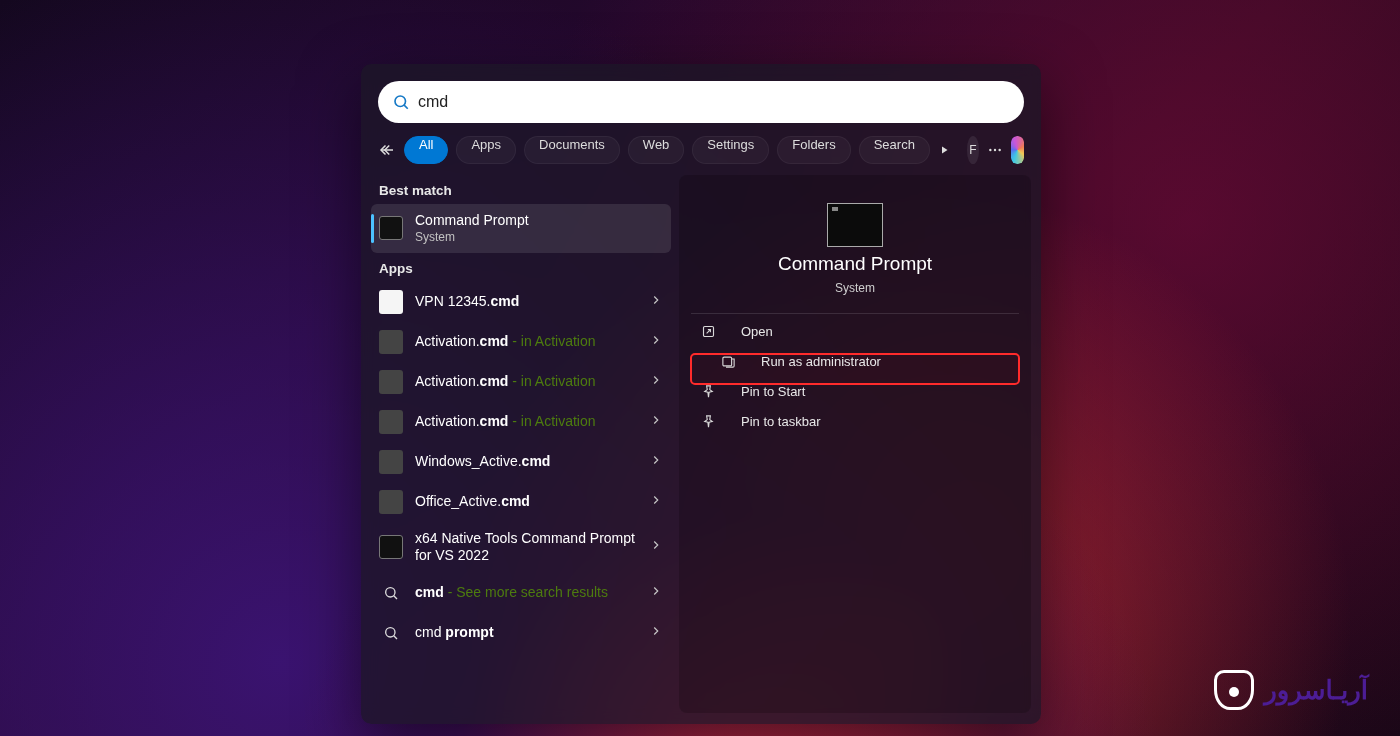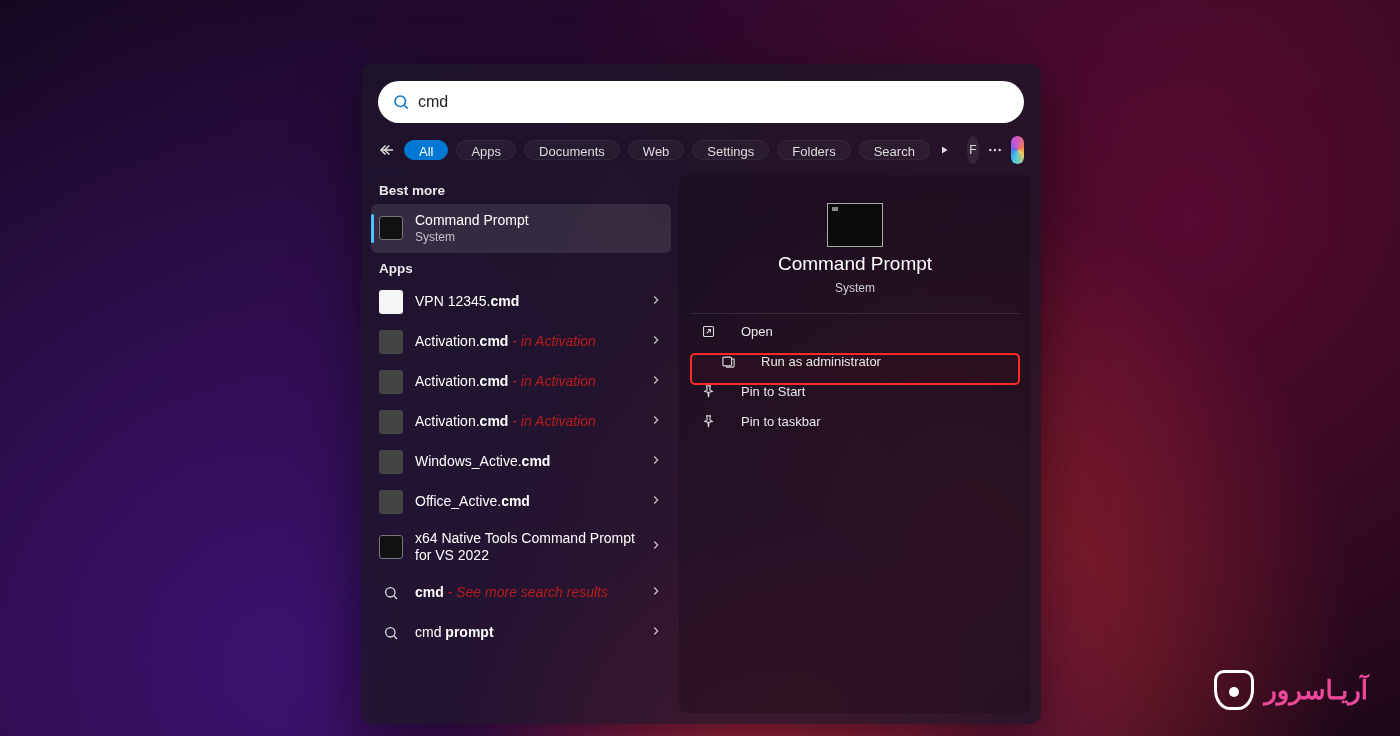--- a/index.html
+++ b/index.html
@@ -40,22 +40,22 @@
   .search-bar input {
     flex:1; border:none; outline:none; font-size:16px; color:#222; background:transparent;
     caret-color:#222;
   }
   .search-icon svg { display:block; }
 
   
   .filters { display:flex; align-items:center; gap:8px; padding:12px 17px 10px 17px; }
   .back-btn { width:30px; height:30px; display:flex; align-items:center; justify-content:center; color:#ddd; border-radius:50%; }
   .pill {
-    height:20px; padding:0 14px; border-radius:14px; background:rgba(255,255,255,0.04);
-    color:#ddd; font-size:13px; display:flex; align-items:flex-end; border:1px solid rgba(255,255,255,0.05);
+    height:28px; padding:0 14px; border-radius:14px; background:rgba(255,255,255,0.04);
+    color:#ddd; font-size:13px; display:flex; align-items:flex-start; border:1px solid rgba(255,255,255,0.05);
   }
   .pill.active { background:#0078d4; border-color:#0078d4; color:#fff; }
   .filters .spacer { flex:1; }
   .icon-btn { width:28px; height:28px; border-radius:50%; display:flex; align-items:center; justify-content:center; color:#ddd; background:rgba(255,255,255,0.05);}
   .avatar { width:28px; height:28px; border-radius:50%; background:rgba(255,255,255,0.08); color:#ddd; font-size:12px; display:flex;align-items:center;justify-content:center;}
   .copilot { width:28px; height:28px; border-radius:6px;
     background: conic-gradient(from 200deg,#3cc8e6,#5a6ef0,#c956d9,#f07a56,#f0c956,#3cc8e6);
     mask: radial-gradient(circle at 50% 50%, #000 40%, #000 70%);
   }
 
@@ -75,40 +75,40 @@
     content:""; position:absolute; left:0; top:10px; bottom:10px; width:3px; border-radius:2px; background:#4cc2ff;
   }
   .result .thumb { width:24px; height:24px; flex:0 0 24px; display:flex; align-items:center; justify-content:center; background:rgba(255,255,255,0.12); border-radius:3px;}
   .result .thumb.black { background:#111; border:1px solid #777; }
   .result .thumb.white { background:#f5f5f5; }
   .result .thumb.search { background:transparent; }
   .result .txt { flex:1; min-width:0; }
   .result .title { font-size:14px; color:#fff; line-height:1.25; }
   .result .title .hl { font-weight:600; }
   .result .sub { font-size:12px; color:#c2c2c2; line-height:1.25; }
-  .result .inline-sub { color:#b91c1c; font-weight:400;font-style:italic; }
+  .result .inline-sub { color:#4d7c0f; font-weight:400; }
   .result .chev { color:#c8c8c8; }
 
   
   .app-hero { display:flex; flex-direction:column; align-items:center; gap:6px; padding:10px 0 18px 0; border-bottom:1px solid rgba(255,255,255,0.12); }
   .app-hero .big-icon { width:56px; height:44px; background:#0b0b0b; border:1px solid #aaa; position:relative; }
   .app-hero .big-icon::before{content:""; position:absolute; left:4px; top:3px; width:6px; height:4px; background:#888;}
   .app-hero .name { font-size:19px; font-weight:400; color:#fff; }
   .app-hero .cat  { font-size:12px; color:#cfcfcf; }
 
   .actions { padding:10px 0 0 0; }
   .action {
     display:flex; align-items:flex-start; gap:24px; height:30px; padding:0 8px; border-radius:4px;
     font-size:13px; color:#e8e8e8;
   }
   .action .aicon { width:18px; display:flex; justify-content:center; color:#d8d8d8; }
   .action.highlight { outline:2px solid #ff2b2b; outline-offset:-1px; background:rgba(255,0,0,0.03);padding-left:28px; }
 
   
-  .watermark { position:absolute; right:32px; bottom:26px; display:flex; align-items:center; gap:10px; color:#ec4899; direction:rtl; }
+  .watermark { position:absolute; right:32px; bottom:26px; display:flex; align-items:center; gap:10px; color:#4c1d95; direction:rtl; }
   .watermark .wtext { font-size:26px; font-weight:700; letter-spacing:0; font-family: Tahoma, "Segoe UI", sans-serif;}
   .watermark .wico { width:40px; height:40px; border:3px solid #fff; border-radius:10px 10px 16px 16px / 10px 10px 20px 20px; position:relative;}
   .watermark .wico::after{content:""; position:absolute; left:50%; top:55%; width:10px; height:10px; background:#fff; border-radius:50%; transform:translate(-50%,-50%);}
 </style>
 </head>
 <body>
 
 <div class="wallpaper"></div>
 
 <div class="panel">
@@ -172,21 +172,21 @@
           <circle cx="12" cy="12" r="1.8"></circle>
           <circle cx="19" cy="12" r="1.8"></circle>
         </svg>
     </div>
     <div class="copilot"></div>
   </div>
 
   <div class="cols">
 
     <div class="left">
-      <div class="sec-label">Best more</div>
+      <div class="sec-label">Best match</div>
 
       <div class="result selected">
         <div class="thumb black"></div>
         <div class="txt">
           <div class="title">Command Prompt</div>
           <div class="sub">System</div>
         </div>
       </div>
 
       <div class="sec-label">Apps</div>

